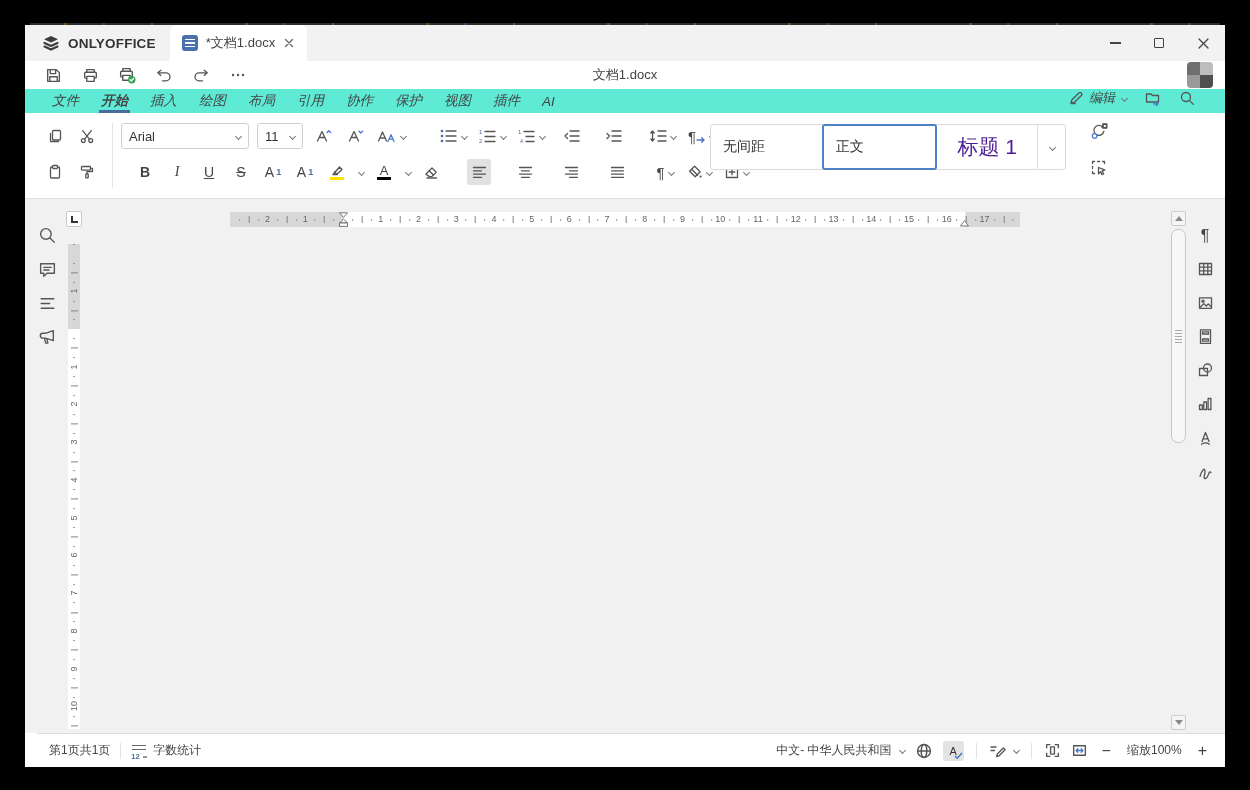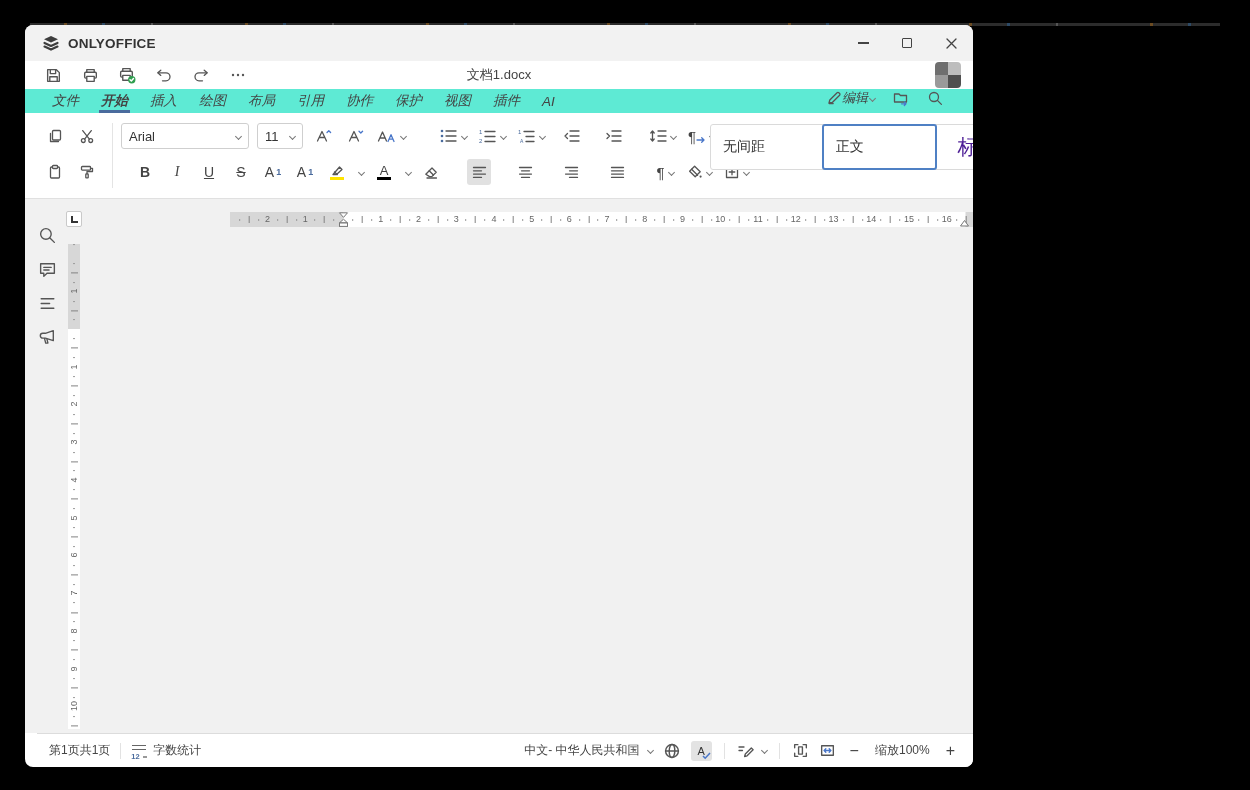--- a/index.html
+++ b/index.html
@@ -1,21 +1,21 @@
 <!DOCTYPE html>
 <html><head>
 <meta charset="utf-8">
 <style>
   * { box-sizing: border-box; margin: 0; padding: 0; }
   html,body { width:1250px; height:790px; background:#000; overflow:hidden;
     font-family:"Liberation Sans","DejaVu Sans",sans-serif; color:#444; }
   .bgstrip { position:absolute; top:23px; left:30px; right:30px; height:3px;
     background:repeating-linear-gradient(90deg,#2c2c2c 0 34px,#6b4b22 34px 37px,#2c2c2c 37px 72px,#2d4a66 72px 75px,#2c2c2c 75px 121px,#555 121px 123px,#2c2c2c 123px 181px); }
-  .window { position:absolute; left:25px; top:25px; width:948px; height:742px;
-    background:#fff; border-radius:8px; overflow:hidden; }
+  .window { position:absolute; left:25px; top:25px; width:1200px; height:742px;
+    background:#fff; border-radius:0; overflow:hidden; }
 
   
   .tabbar { height:36px; background:#f2f2f2; display:flex; align-items:center; }
   .brand { display:flex; align-items:center; gap:7px; padding-left:16px;
     font-weight:bold; font-size:13.5px; color:#333; letter-spacing:.2px; }
   .doctab { margin-left:14px; height:36px; padding:0 12px; display:flex; align-items:center;
     gap:8px; background:#fff; border-radius:6px 6px 0 0; font-size:13px; color:#444; min-width:130px; }
   .docicon { width:16px; height:16px; border-radius:3px; background:#4a70ae; display:flex;
     flex-direction:column; justify-content:center; gap:2px; padding:0 3px; flex:0 0 16px; }
   .docicon i { display:block; height:1.5px; background:#fff; }
@@ -35,21 +35,21 @@
     overflow:hidden; display:grid; grid-template-columns:1fr 1fr; grid-template-rows:1fr 1fr; }
   .avatar i:nth-child(1){background:#6f6f6f}.avatar i:nth-child(2){background:#bdbdbd}
   .avatar i:nth-child(3){background:#9a9a9a}.avatar i:nth-child(4){background:#4f4f4f}
 
   
   .menurow { height:24px; background:#5eead4; display:flex; align-items:flex-start; padding:0 16px; font-size:13.5px;font-style:italic; }
   .mitem { padding:0 11px; height:100%; display:flex; align-items:center; position:relative; }
   .mitem.active { font-weight:bold; }
   .mitem.active::after { content:""; position:absolute; left:9px; right:9px; bottom:0; height:3px; background:#4a6b9d; }
   .menu-right { margin-left:auto; display:flex; align-items:center; gap:17px; padding-right:14px; font-size:13px; }
-  .mr-btn { display:flex; align-items:center; }
+  .mr-btn { display:flex; align-items:center; gap:5px; }
 
   
   .toolbar { position:relative; height:86px; background:#fff; border-bottom:1px solid #e0e0e0; }
   .tb-divider { position:absolute; left:87px; top:10px; bottom:10px; width:1px; background:#e4e4e4; }
   .tbrow { position:absolute; left:18px; height:28px; display:flex; align-items:center; column-gap:8px; }
   .tbrow1 { top:9px; } .tbrow2 { top:45px; }
   .tbtn { min-width:24px; height:26px; display:inline-flex; align-items:center; justify-content:center;
     border-radius:3px; font-size:14px; color:#444; gap:2px; padding:0 2px; }
   .tbtn.on { background:#e1e1e1; }
   .chev { display:inline-block; width:5px; height:5px; border-right:1.2px solid #777;
@@ -132,20 +132,33 @@
 
   <div class="tabbar">
     <div class="brand">
       <svg class="ic" width="20" height="20" viewBox="0 0 20 20">
         <path d="M3 6.2 10 3l7 3.2-7 3.2z" fill="#3d3d3d" stroke="none"></path>
         <path d="M3.5 10 10 13l6.5-3" stroke="#3d3d3d" stroke-width="2.2" fill="none"></path>
         <path d="M3.5 13.6 10 16.6l6.5-3" stroke="#3d3d3d" stroke-width="2.2" fill="none"></path>
       </svg>
       <span>ONLYOFFICE</span>
     </div>
+    <div class="doctab">
+      <span class="docicon">
+          <i></i>
+          <i></i>
+          <i></i>
+        </span>
+      <span>*文档1.docx</span>
+      <span class="tabclose">
+        <svg class="ic" width="12" height="12" viewBox="0 0 12 12">
+            <path d="M2.5 2.5l7 7M9.5 2.5l-7 7" stroke="#666"></path>
+          </svg>
+      </span>
+    </div>
     <div class="wincontrols">
       <div class="wc">
           <span class="min-glyph"></span>
         </div>
       <div class="wc">
           <span class="max-glyph"></span>
         </div>
       <div class="wc">
         <svg class="ic" width="13" height="13" viewBox="0 0 13 13">
             <path d="M2 2l9 9M11 2l-9 9" stroke="#444"></path>

